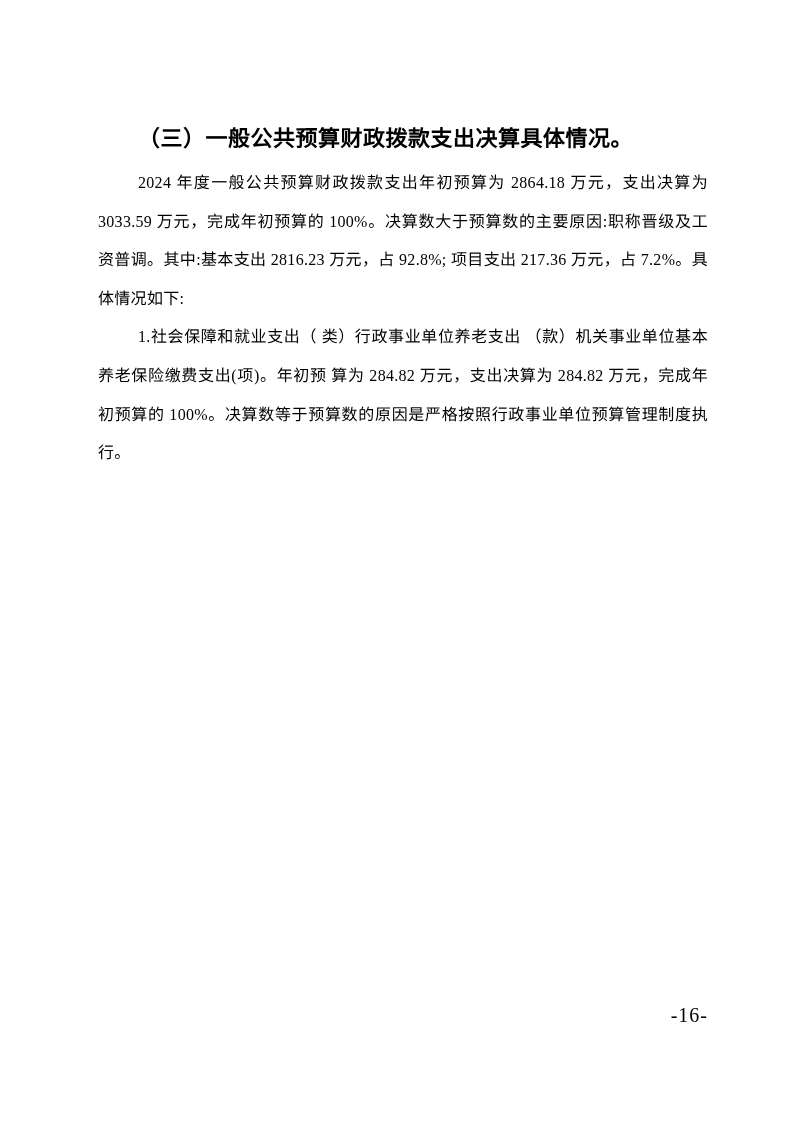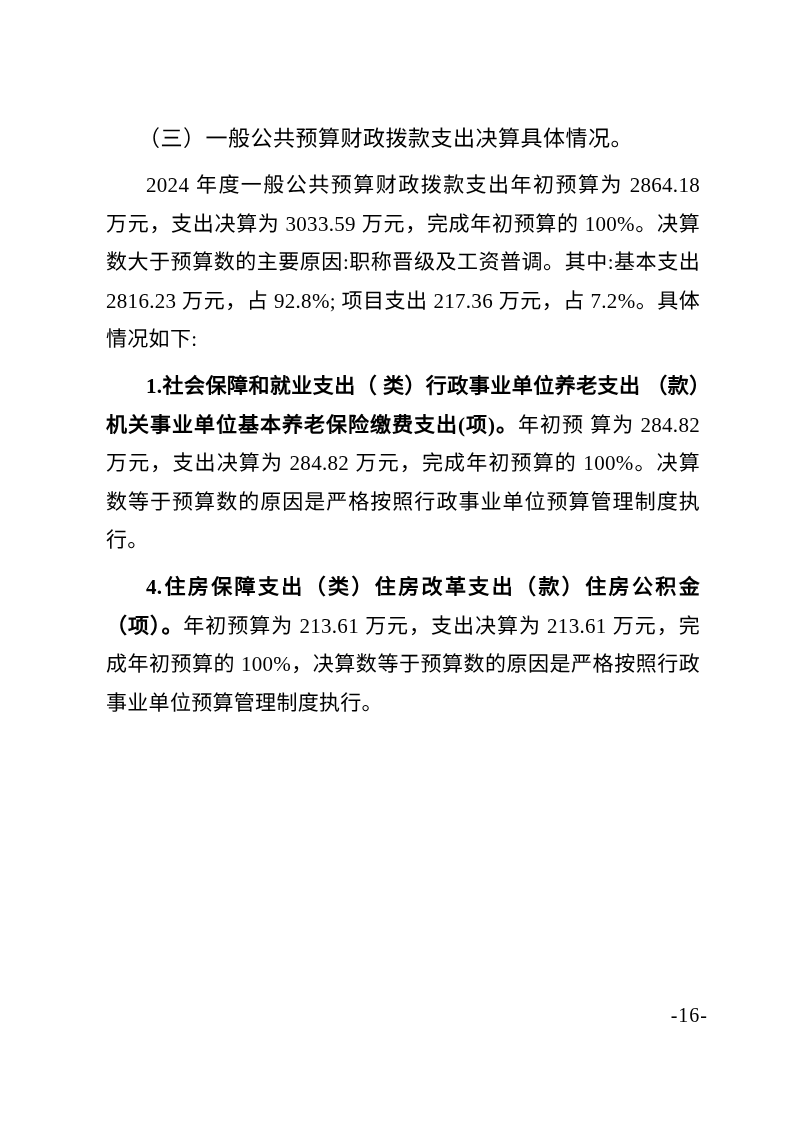--- a/index.html
+++ b/index.html
@@ -23,35 +23,35 @@
   .content {
     position: absolute;
     left: 98px;
     top: 119px;
     width: 610px;
   }
   .title {
     margin: 0 0 6px 0;
     font-size: 22px;
     line-height: 39px;
-    font-weight: 400;
+    font-weight: 700;
     text-indent: 40px;
     letter-spacing: 0.5px;
   }
   p.para {
-    margin: 8px;
-    font-size: 21px;
+    margin: 0;
+    font-size: 16px;
     line-height: 38.6px;
     text-align: justify;
     text-justify: inter-ideograph;
     text-indent: 40px;
     letter-spacing: 0.3px;
   }
   p.para .lead {
-    font-weight: 700;
+    font-weight: 400;
   }
   p.para.continues {
     text-align-last: justify;
   }
   .pagenum {
     position: absolute;
     top: 1001px;
     right: 85px;
     font-size: 20px;
     line-height: 28px;
@@ -65,19 +65,18 @@
   <div class="content">
 
     <h2 class="title">（三）一般公共预算财政拨款支出决算具体情况。</h2>
 
     <p class="para">2024 年度一般公共预算财政拨款支出年初预算为 2864.18 万元，支出决算为 3033.59 万元，完成年初预算的 100%。决算数大于预算数的主要原因:职称晋级及工资普调。其中:基本支出 2816.23 万元，占 92.8%; 项目支出 217.36 万元，占 7.2%。具体情况如下:</p>
 
     <p class="para"><span class="lead">1.社会保障和就业支出（ 类）行政事业单位养老支出 （款）机关事业单位基本养老保险缴费支出(项)。</span><span>年初预 算为 284.82 万元，支出决算为 284.82 万元，完成年初预算的 100%。决算数等于预算数的原因是严格按照行政事业单位预算管理制度执行。</span></p>
 
 
 
-    <p class="para"><span class="lead">4.住房保障支出（类）住房改革支出（款）住房公积金（项）。</span><span>年初预算为 213.61 万元，支出决算为 213.61 万元，完成年初预算的 100%，决算数等于预算数的原因是严格按照行政事业单位预算管理制度执行。</span></p>
 
 
   </div>
 
   <div class="pagenum">-16-</div>
 </div>
 
 </body></html>

